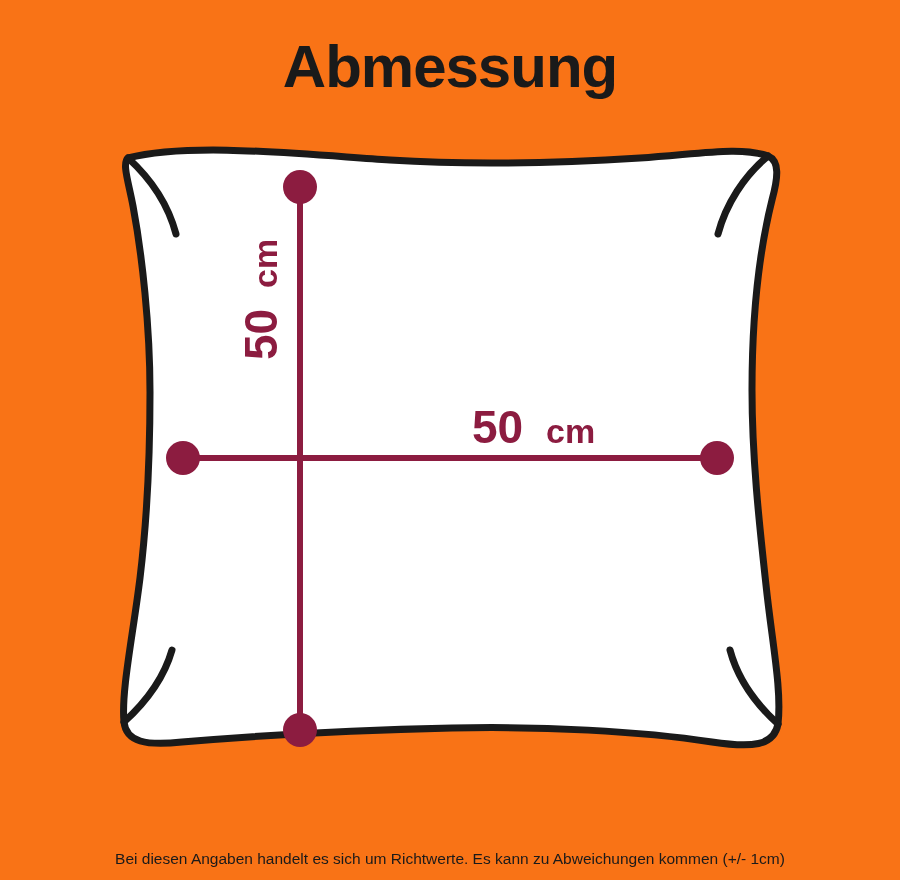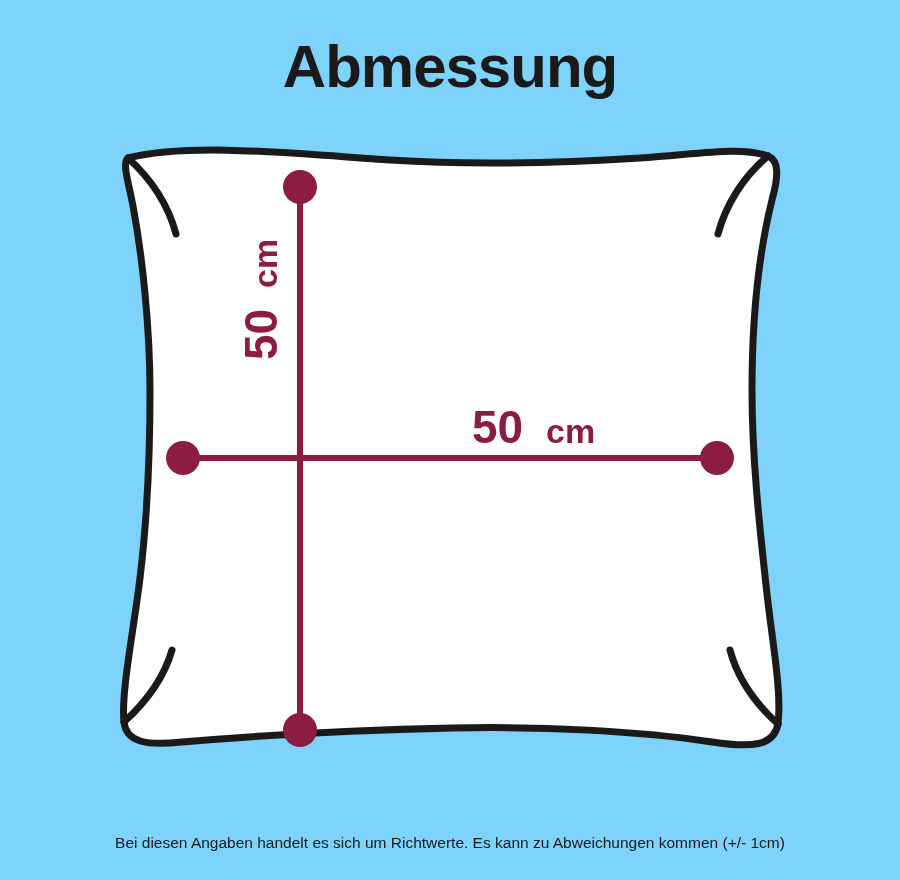--- a/index.html
+++ b/index.html
@@ -12,21 +12,21 @@
     height: 880px;
     font-family: "Liberation Sans", sans-serif;
     color: #1a1a1a;
     position: relative;
     overflow: hidden;
   }
   #page {
     position: relative;
     width: 900px;
     height: 880px;
-    background: #7dd3fc;
+    background: #f97316;
     box-sizing: border-box;
     text-decoration: underline;
   }
   .title {
     position: absolute;
     top: 34px;
     left: 0;
     width: 900px;
     text-align: center;
     font-size: 60px;
@@ -40,21 +40,21 @@
     top: 130px;
     left: 0;
     width: 900px;
     height: 680px;
   }
   .diagram-wrap svg {
     display: block;
   }
   .footnote {
     position: absolute;
-    bottom: 28px;
+    bottom: 12px;
     left: 0;
     width: 900px;
     text-align: center;
     font-size: 15.5px;
     color: #1a1a1a;
   }
 </style>
 </head>
 <body>
 

